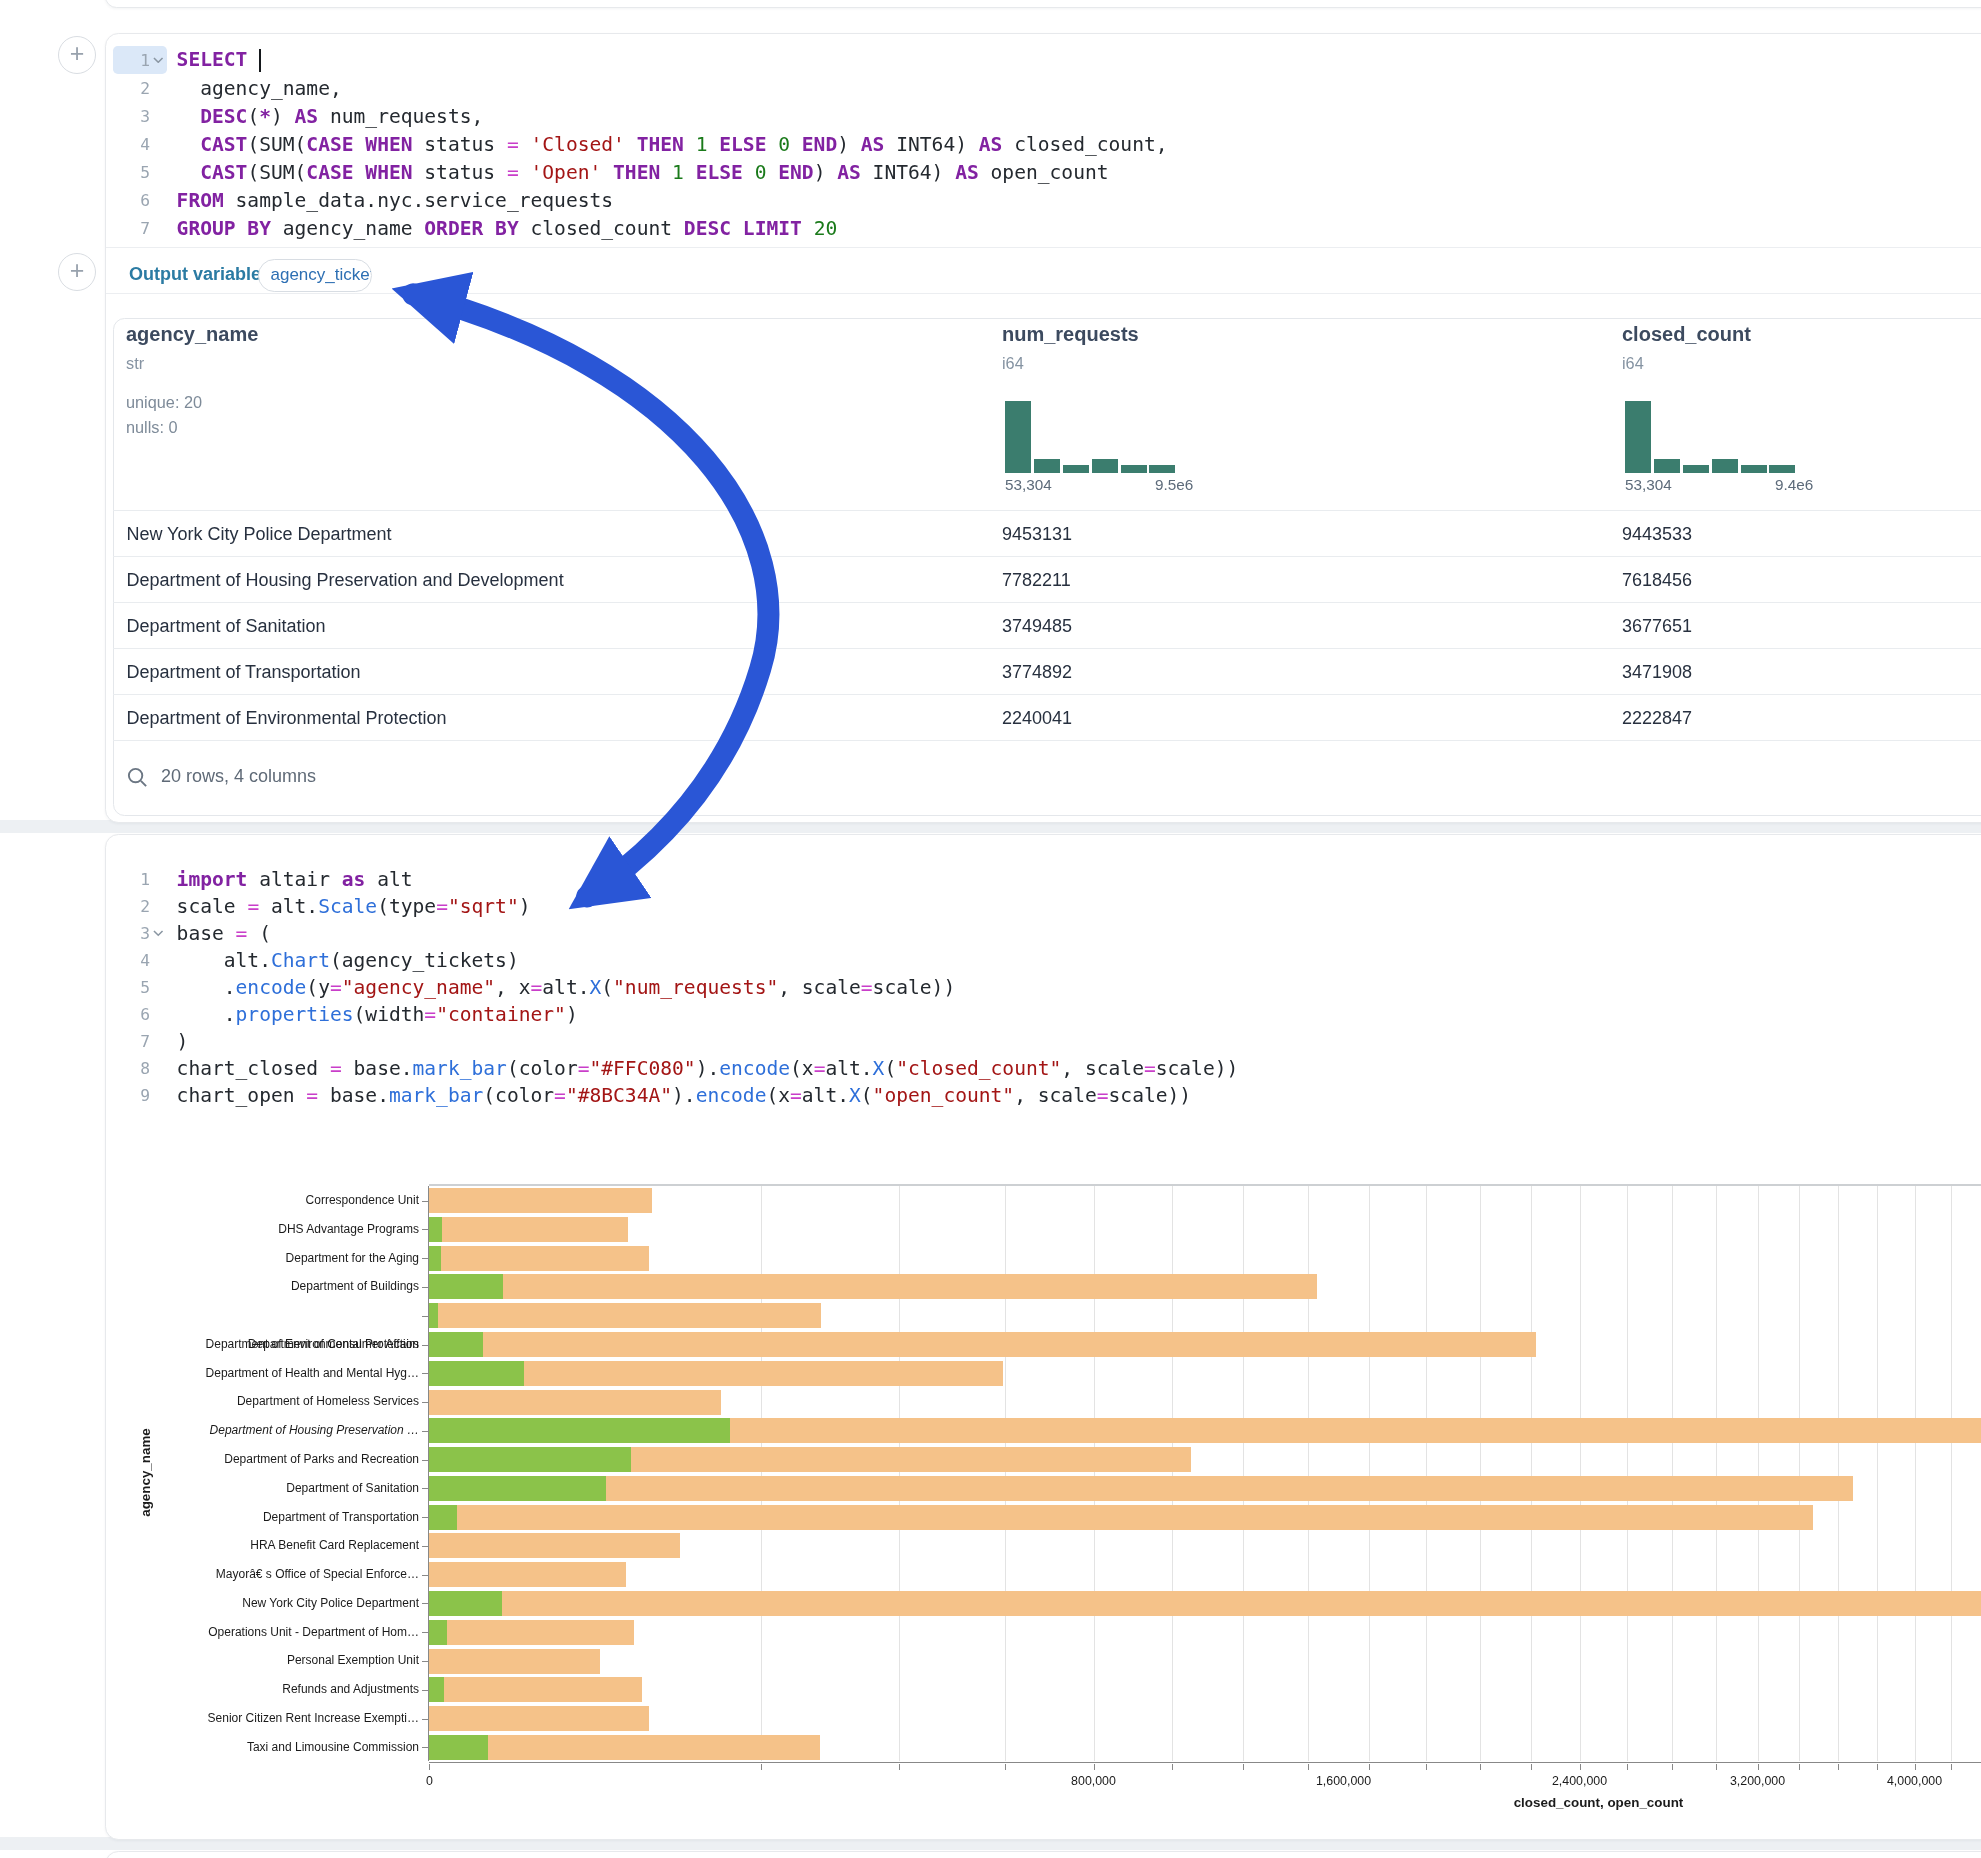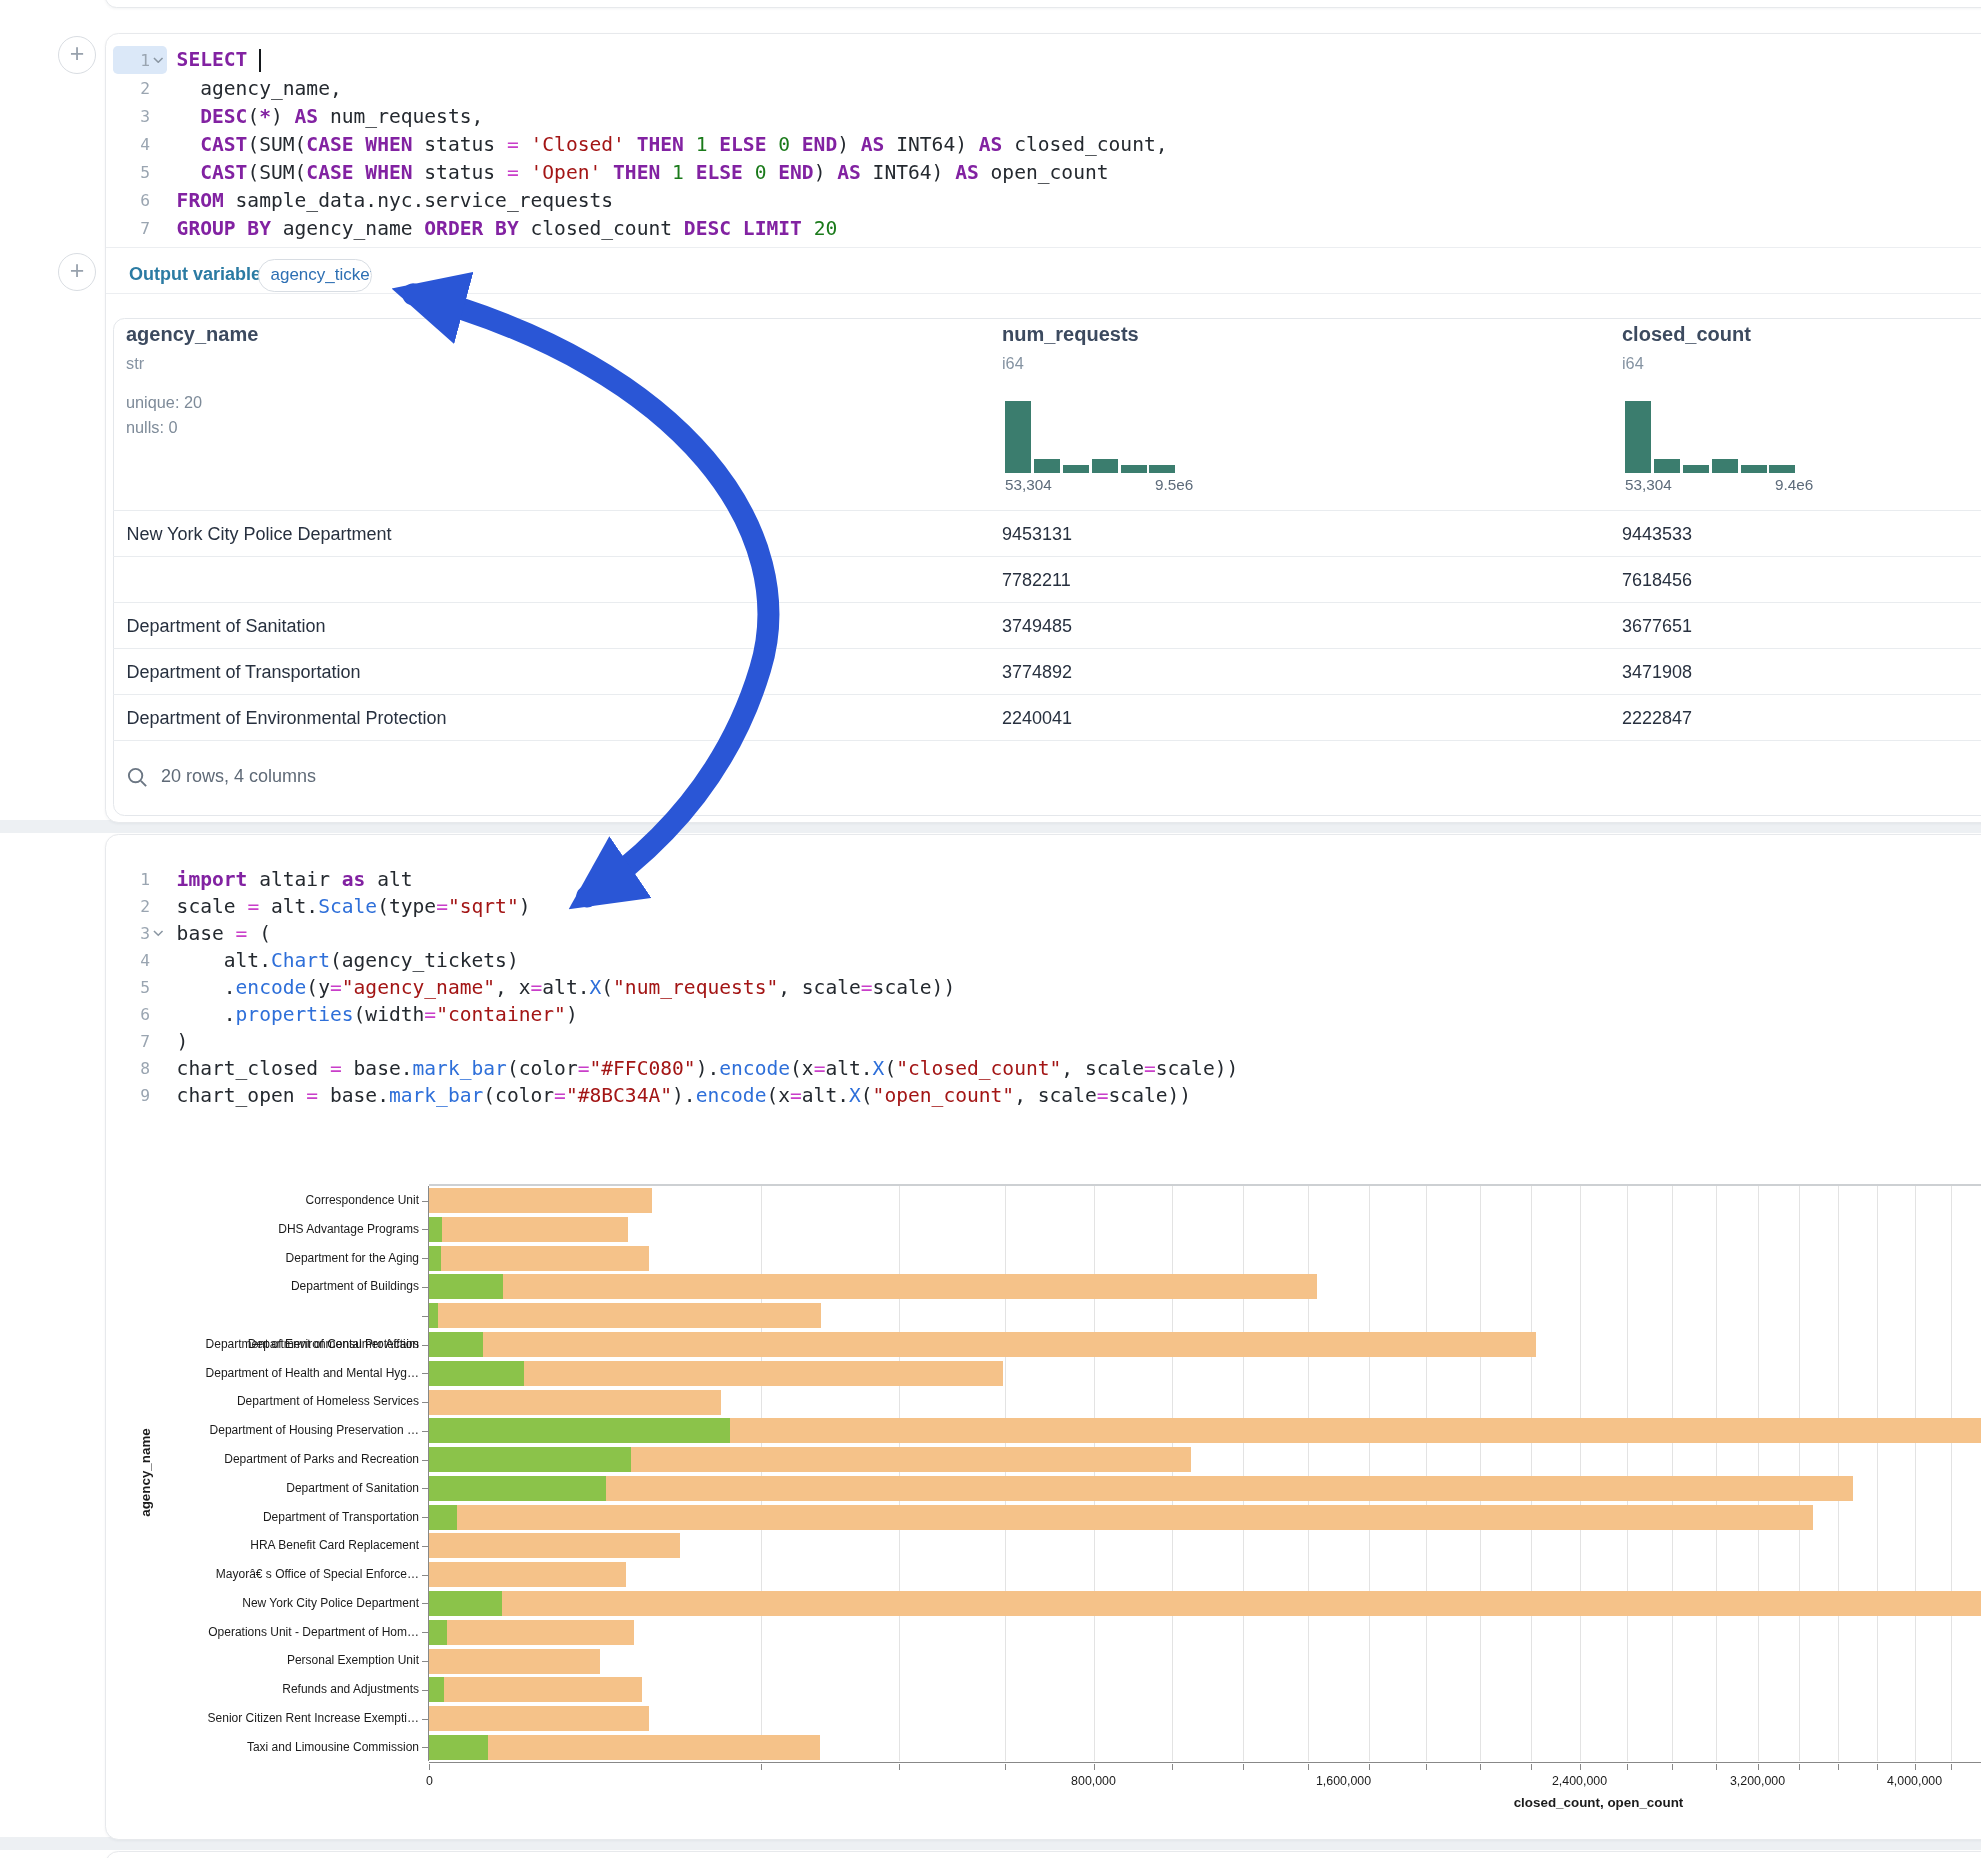--- a/index.html
+++ b/index.html
@@ -126,20 +126,21 @@
       <div class="histlab" style="left: 1625px;">53,304</div>
       <div class="histlab" style="left: 1775px;">9.4e6</div>
     </div>
   <div id="table-rows">
       <div class="trow" style="top: 510px;">
         <span style="left: 13.4px;">New York City Police Department</span>
         <span style="left: 889px;">9453131</span>
         <span style="left: 1509px;">9443533</span>
       </div>
       <div class="trow" style="top: 556px;">
+        <span style="left: 13.4px;">Department of Housing Preservation and Development</span>
         <span style="left: 889px;">7782211</span>
         <span style="left: 1509px;">7618456</span>
       </div>
       <div class="trow" style="top: 602px;">
         <span style="left: 13.4px;">Department of Sanitation</span>
         <span style="left: 889px;">3749485</span>
         <span style="left: 1509px;">3677651</span>
       </div>
       <div class="trow" style="top: 648px;">
         <span style="left: 13.4px;">Department of Transportation</span>
@@ -223,21 +224,21 @@
       <div class="bar" style="left: 429px; top: 1332px; width: 1107px; background: rgb(245, 194, 137);"></div>
       <div class="bar" style="left: 429px; top: 1332px; width: 54px; background: rgb(139, 195, 74);"></div>
       <div class="ylab" style="left: 163px; width: 256px; top: 1365px;">Department of Health and Mental Hyg…</div>
       <div class="ydash" style="left: 422px; top: 1373px;"></div>
       <div class="bar" style="left: 429px; top: 1361px; width: 574px; background: rgb(245, 194, 137);"></div>
       <div class="bar" style="left: 429px; top: 1361px; width: 95px; background: rgb(139, 195, 74);"></div>
       <div class="ylab" style="left: 163px; width: 256px; top: 1393px;">Department of Homeless Services</div>
       <div class="ydash" style="left: 422px; top: 1402px;"></div>
       <div class="bar" style="left: 429px; top: 1390px; width: 292px; background: rgb(245, 194, 137);"></div>
       <div class="bar" style="left: 429px; top: 1390px; width: 0px; background: rgb(139, 195, 74);"></div>
-      <div class="ylab" style="left: 163px; width: 256px; top: 1422px;">Department of Housing Preservation …</div>
+      <div class="ylab" style="left: 163px; width: 256px; top: 1422px; font-style: italic;">Department of Housing Preservation …</div>
       <div class="ydash" style="left: 422px; top: 1431px;"></div>
       <div class="bar" style="left: 429px; top: 1418px; width: 2050px; background: rgb(245, 194, 137);"></div>
       <div class="bar" style="left: 429px; top: 1418px; width: 301px; background: rgb(139, 195, 74);"></div>
       <div class="ylab" style="left: 163px; width: 256px; top: 1451px;">Department of Parks and Recreation</div>
       <div class="ydash" style="left: 422px; top: 1460px;"></div>
       <div class="bar" style="left: 429px; top: 1447px; width: 762px; background: rgb(245, 194, 137);"></div>
       <div class="bar" style="left: 429px; top: 1447px; width: 202px; background: rgb(139, 195, 74);"></div>
       <div class="ylab" style="left: 163px; width: 256px; top: 1480px;">Department of Sanitation</div>
       <div class="ydash" style="left: 422px; top: 1488px;"></div>
       <div class="bar" style="left: 429px; top: 1476px; width: 1424px; background: rgb(245, 194, 137);"></div>

